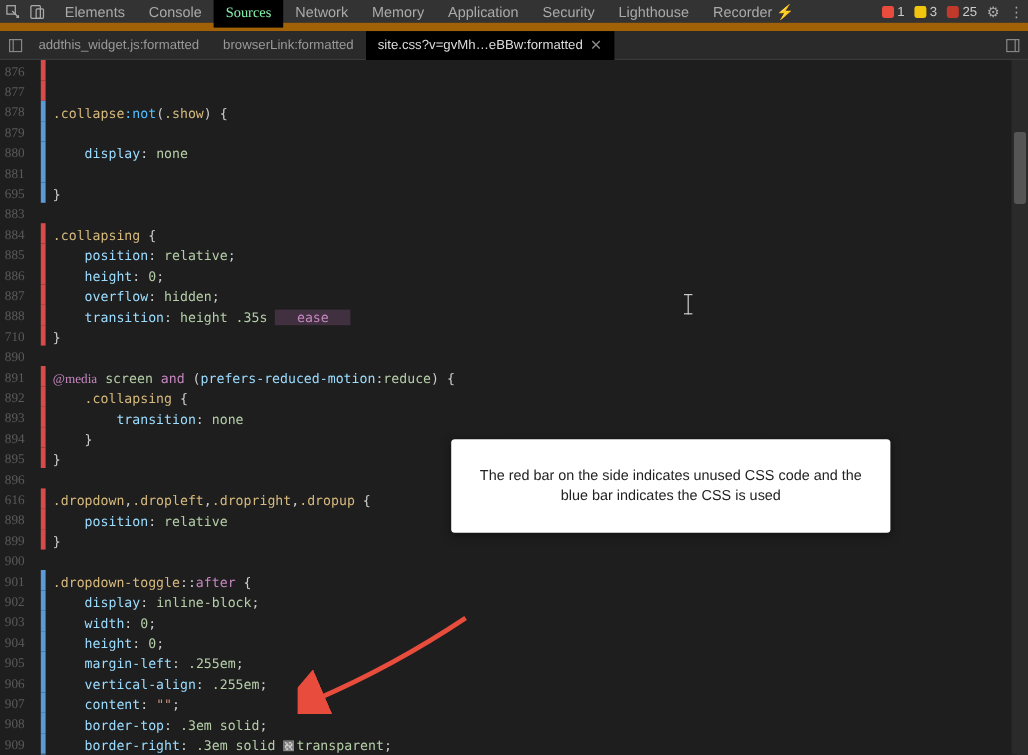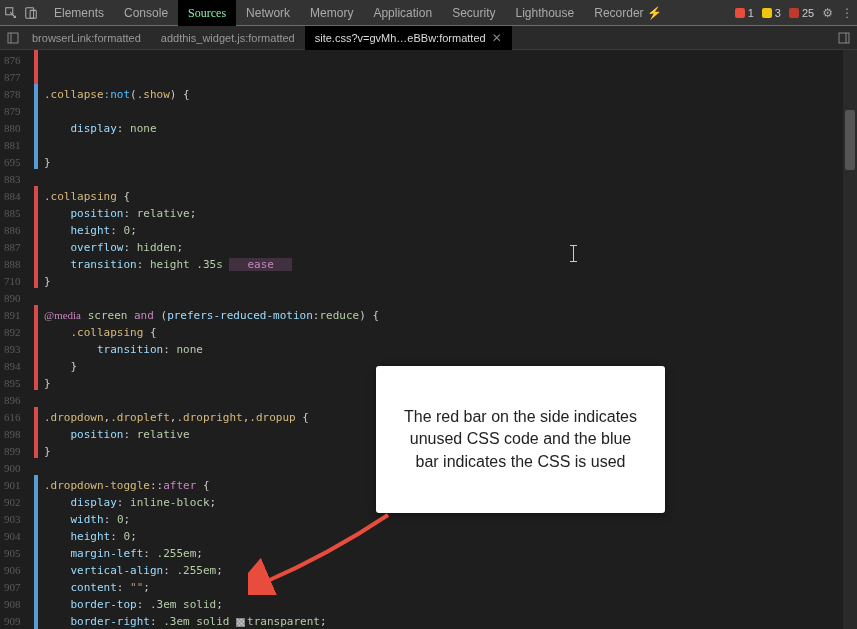--- a/index.html
+++ b/index.html
@@ -8,21 +8,21 @@
   background: #242424;
   color: #ccc;
   width: 857px;
   height: 629px;
   overflow: hidden;
   font-size: 12px;
 }
 .tabbar {
   height: 26px;
   background: #333;
-  border-bottom: 1px solid #a16207;
+  border-bottom: 7px solid #a16207;
   display: flex;
   align-items: center;
   padding: 0 4px;
   gap: 32px;
 }
 .tabbar-left { display: flex; align-items: center; gap: 2px; }
 .tabbar-icon { width: 14px; height: 14px; display: flex; align-items: center; justify-content: center; color: #aaa; margin-right: 4px; cursor: pointer; }
 .tabbar-icon svg { width: 14px; height: 14px; }
 .tabitem {
   padding: 0 10px;
@@ -110,26 +110,26 @@
 .tok-value { color: #b5cea8; }
 .tok-keyword { color: #c586c0; }
 .tok-at { color: #c586c0; font-family: Liberation Serif, serif; }
 .tok-string { color: #ce9178; }
 .tok-ease { color: #c586c0; background: rgba(200,120,200,0.2); padding: 0 18px; }
 .tok-color-swatch { display: inline-block; width: 9px; height: 9px; border: 1px solid #888; margin-right: 2px; vertical-align: middle; }
 .callout {
   position: absolute;
   left: 376px;
   top: 316px;
-  width: 289px;
+  width: 366px;
   background: #fff;
   color: #222;
   border-radius: 3px;
-  padding: 40px 22px;
-  font-size: 16px;
+  padding: 22px 22px;
+  font-size: 12px;
   line-height: 1.4;
   text-align: center;
   box-shadow: 0 2px 8px rgba(0,0,0,0.4);
 }
 .arrow {
   position: absolute;
   left: 248px;
   top: 455px;
   pointer-events: none;
 }
@@ -219,24 +219,24 @@
 
 <div class="subtabbar">
   <span class="side-toggle">
     <svg viewBox="0 0 12 12" fill="none" stroke="currentColor">
         <rect x="1" y="1" width="10" height="10"></rect>
         <line x1="4" y1="1" x2="4" y2="11"></line>
       </svg>
   </span>
   <div id="file-tabs" style="display:flex;">
       <div class="filetab">
-        <span>browserLink:formatted</span>
+        <span>addthis_widget.js:formatted</span>
       </div>
       <div class="filetab">
-        <span>addthis_widget.js:formatted</span>
+        <span>browserLink:formatted</span>
       </div>
       <div class="filetab active">
         <span>site.css?v=gvMh…eBBw:formatted</span>
         <span class="close-x">✕</span>
       </div>
     </div>
   <div class="subtabbar-right">
     <span class="side-toggle">
       <svg viewBox="0 0 12 12" fill="none" stroke="currentColor">
           <rect x="1" y="1" width="10" height="10"></rect>

